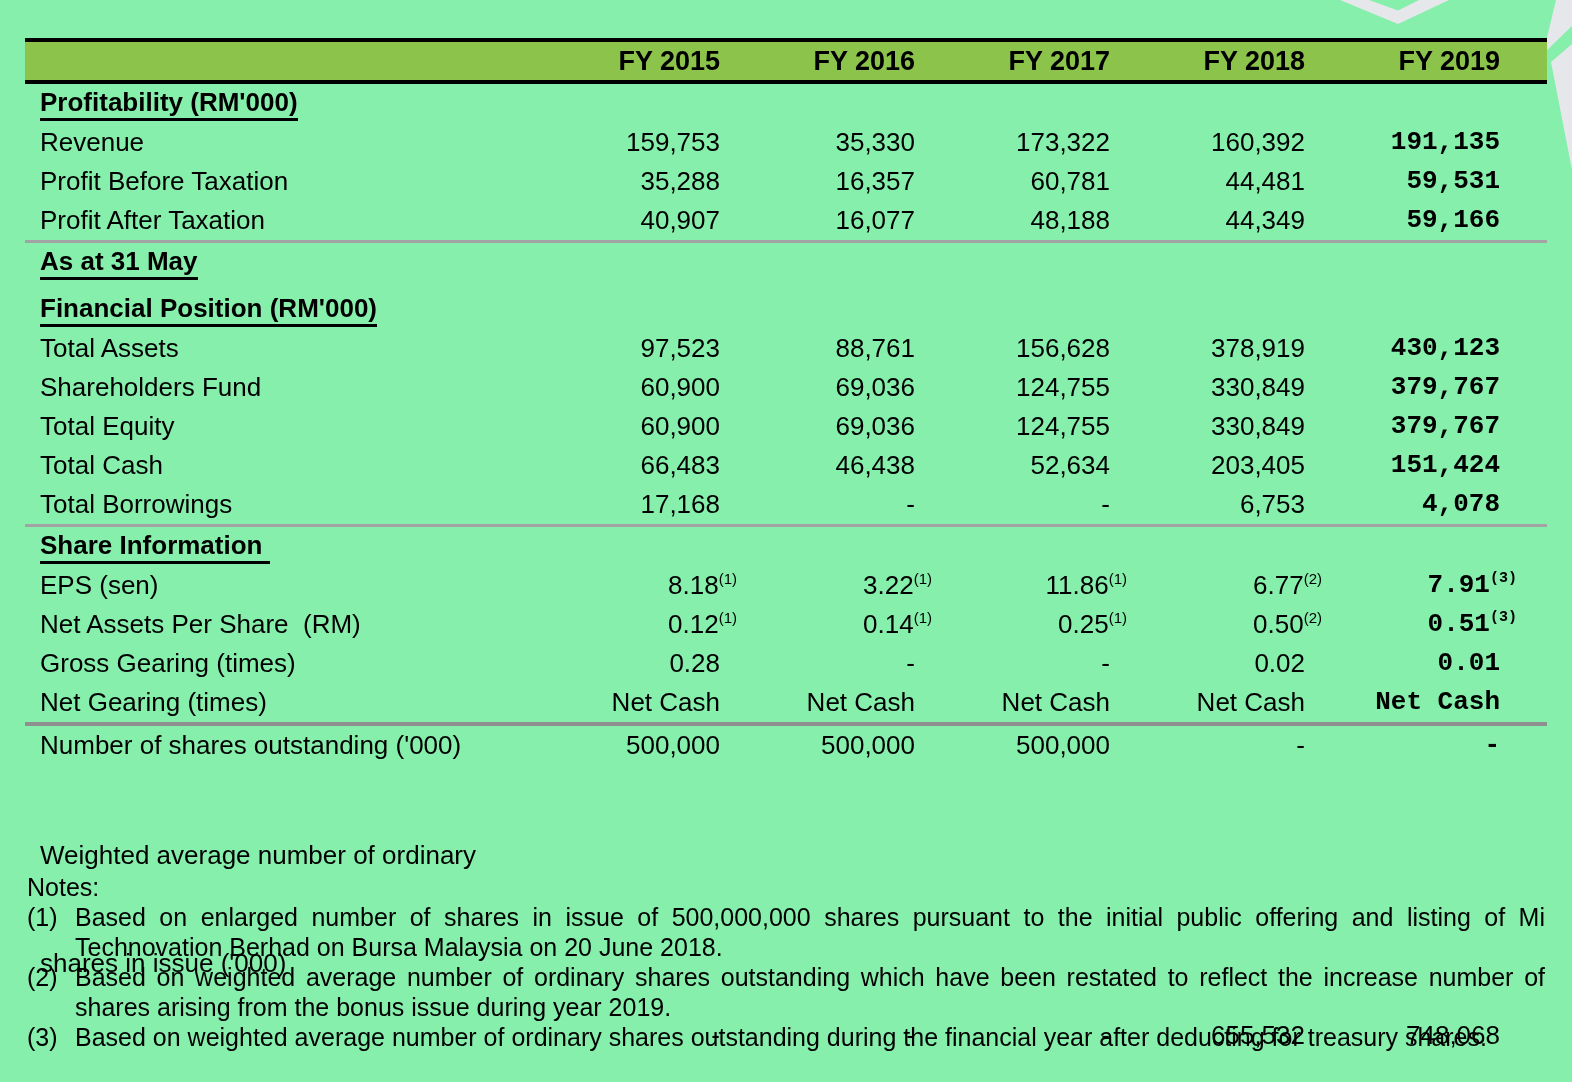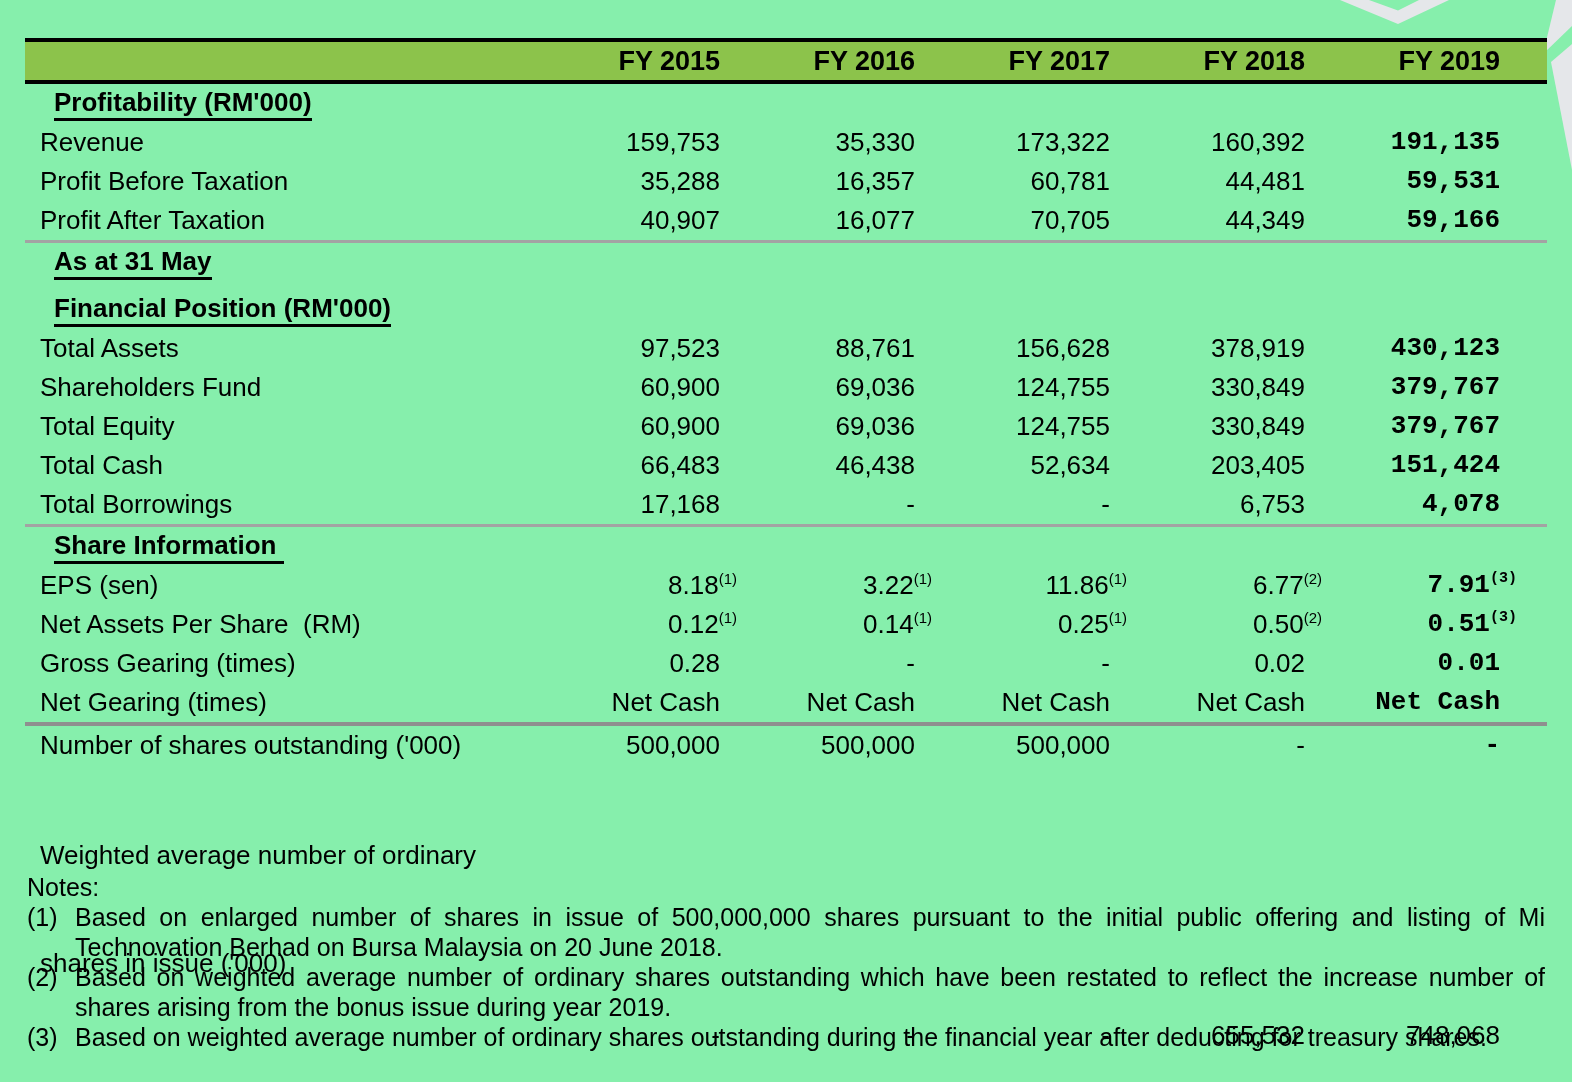--- a/index.html
+++ b/index.html
@@ -18,21 +18,21 @@
   .corner{text-align:left;}
 
   .row{display:grid;grid-template-columns:500px repeat(5,195px);
        height:39px;line-height:39px;font-size:26px;}
   .label-cell{padding-left:15px;white-space:pre;}
   .num-cell{text-align:right;white-space:nowrap;}
   .row > .num-cell:last-child{font-weight:bold;font-family:Liberation Mono, monospace;}
   .sup{font-size:15px;position:relative;top:-10px;margin-right:-17px;}
 
   .heading-row{display:flex;align-items:center;height:39px;font-size:26px;}
-  .heading-label{display:inline-block;margin-left:29px;font-weight:bold;white-space:pre;
+  .heading-label{display:inline-block;margin-left:15px;font-weight:bold;white-space:pre;
                  border-bottom:3px solid #000;padding-bottom:1px;line-height:30px;}
 
   .divider-row{height:3px;background:var(--divider-gray,#a3a3a3);}
   .divider-row.strong{height:4px;background:var(--divider-strong,#8f8f8f);}
   .gap-row{height:8px;}
 
   .row2{display:grid;grid-template-columns:500px repeat(5,195px);
         height:76px;font-size:26px;align-items:end;line-height:38px;}
   .row2 .label-cell{line-height:36px;padding-bottom:1px;}
   .row2 > .num-cell:last-child{font-weight:normal;}
@@ -79,21 +79,21 @@
     <div class="num-cell"><span class="val">35,288</span></div>
     <div class="num-cell"><span class="val">16,357</span></div>
     <div class="num-cell"><span class="val">60,781</span></div>
     <div class="num-cell"><span class="val">44,481</span></div>
     <div class="num-cell"><span class="val">59,531</span></div>
   </div>
         <div class="row">
     <div class="label-cell">Profit After Taxation</div>
     <div class="num-cell"><span class="val">40,907</span></div>
     <div class="num-cell"><span class="val">16,077</span></div>
-    <div class="num-cell"><span class="val">70,705</span></div>
+    <div class="num-cell"><span class="val">48,188</span></div>
     <div class="num-cell"><span class="val">44,349</span></div>
     <div class="num-cell"><span class="val">59,166</span></div>
   </div>
         <div class="divider-row"></div>
         <div class="heading-row">
     <span class="heading-label">As at 31 May</span>
   </div>
         <div class="gap-row"></div>
         <div class="heading-row">
     <span class="heading-label">Financial Position (RM'000)</span>

